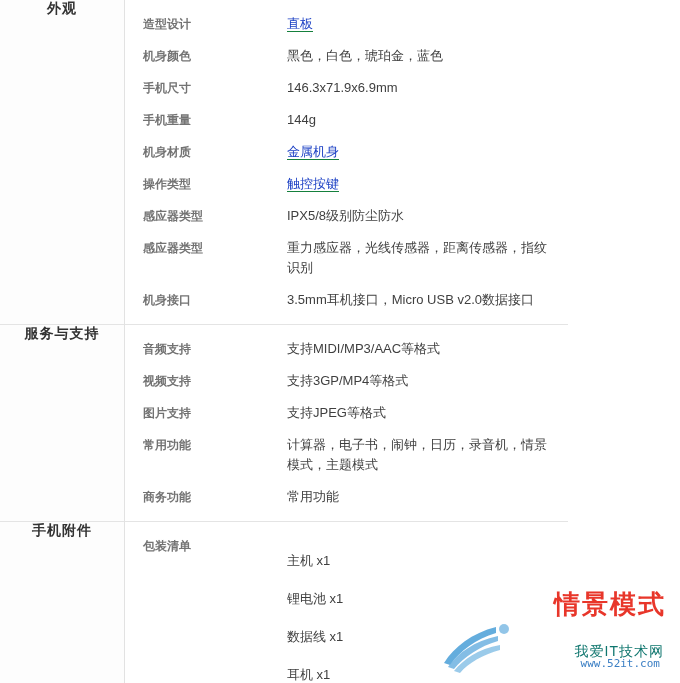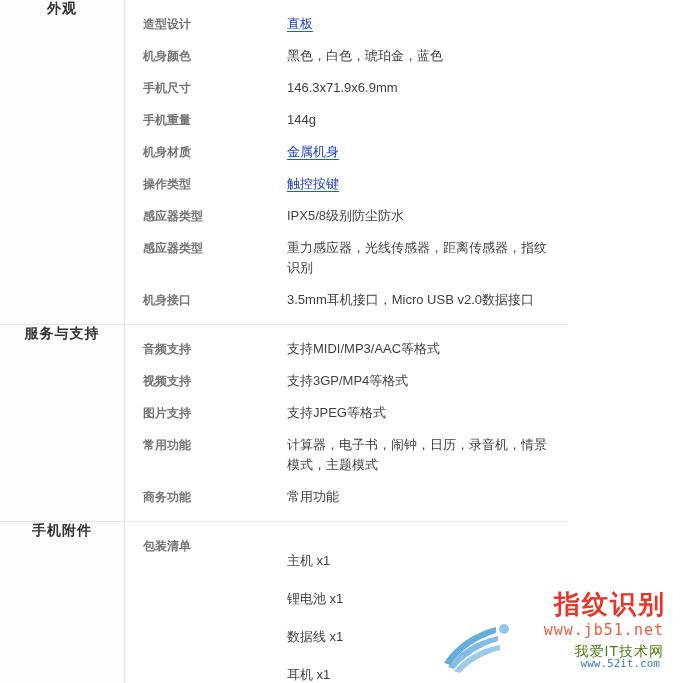--- a/index.html
+++ b/index.html
@@ -106,21 +106,21 @@
     font-size: 15px;
     color: #f05a3c;
     letter-spacing: 1px;
     font-family: "DejaVu Sans Mono", monospace;
   }
   .wm-text3 {
     position: absolute;
     right: 10px;
     top: 62px;
     font-size: 14px;
-    color: #4d7c0f;
+    color: #0f766e;
     letter-spacing: 1px;
   }
   .wm-text4 {
     position: absolute;
     right: 14px;
     top: 76px;
     font-size: 11px;
     color: #3b7fc4;
     font-family: "DejaVu Sans Mono", monospace;
   }
@@ -238,17 +238,16 @@
 
 <div class="watermark">
   <svg class="wm-logo" width="90" height="68" viewBox="0 0 90 68">
     <g fill="#4a9fd8" opacity="0.85">
       <path d="M10 56 C20 40, 38 26, 62 20 L62 26 C42 32, 26 44, 16 58 Z"></path>
       <path d="M14 60 C24 46, 40 34, 64 29 L64 34 C46 39, 30 50, 20 62 Z" opacity="0.8"></path>
       <path d="M20 64 C30 52, 44 42, 66 38 L66 43 C50 47, 34 56, 26 66 Z" opacity="0.65"></path>
       <circle cx="70" cy="22" r="5" opacity="0.7"></circle>
     </g>
   </svg>
-  <div class="wm-text1">指纹识别</div>
-  <div class="wm-text2">www.jb51.net</div>
+  <div class="wm-text1">情景模式</div>
   <div class="wm-text3">我爱IT技术网</div>
   <div class="wm-text4">www.52it.com</div>
 </div>
 
 </body></html>

